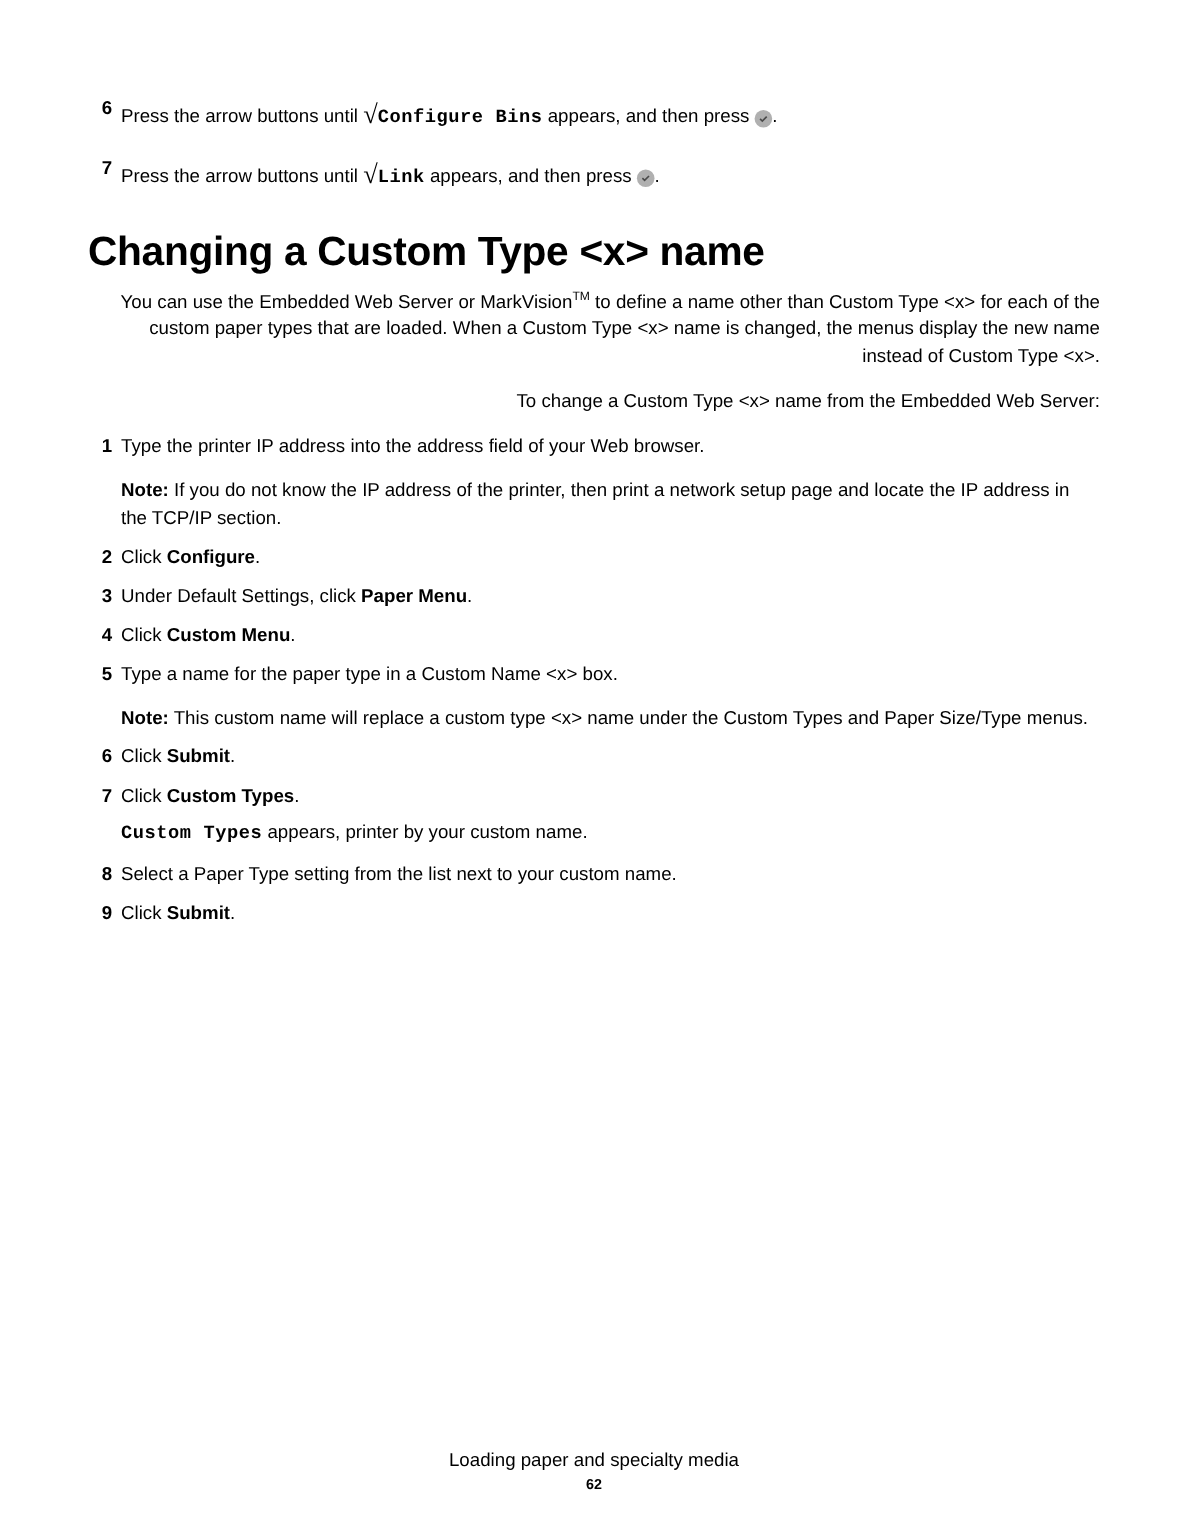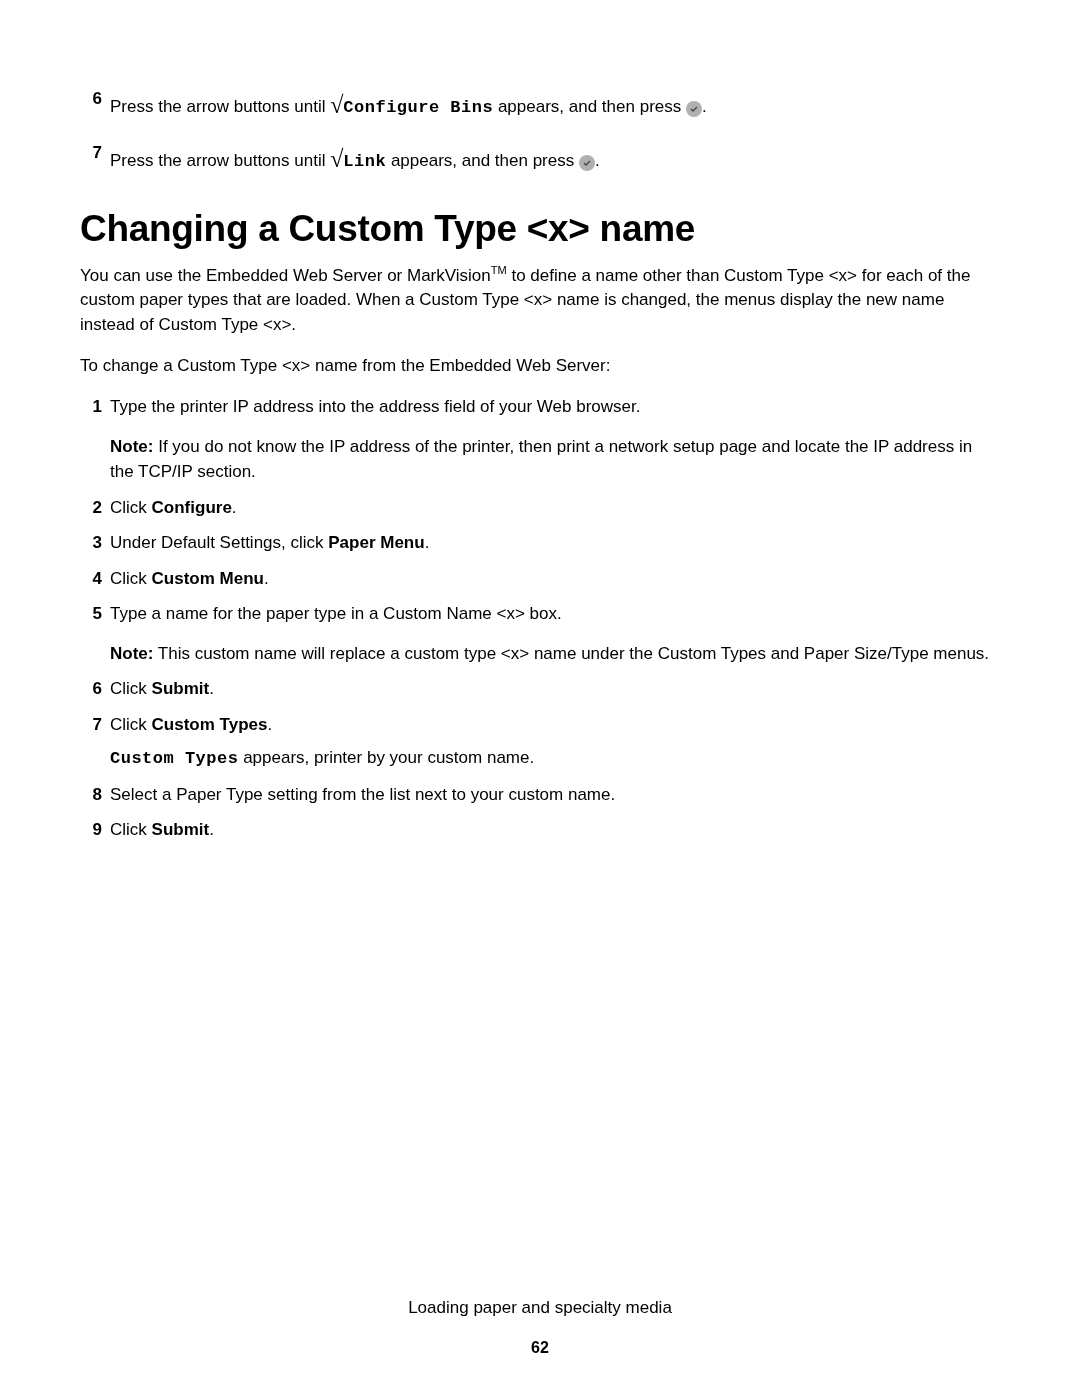--- a/index.html
+++ b/index.html
@@ -62,38 +62,39 @@
     .press-icon svg { width: 10px; height: 10px; }
     h2.section-title {
       font-size: 37px;
       font-weight: 700;
       margin: 32px 0 12px 0;
       letter-spacing: -0.3px;
     }
     .para {
       margin: 0 0 16px 0;
       line-height: 1.45;
+      text-align: right;
     }
     .sup { font-size: 0.65em; vertical-align: super; }
     .topgap { margin-top: 18px; }
     .inner-list .step-row { margin-bottom: 10px; }
     .footer {
       position: absolute;
       bottom: 40px;
       left: 0;
       width: 100%;
       text-align: center;
     }
     .footer-title {
       font-size: 17px;
-      margin-bottom: 21px;
+      margin-bottom: 4px;
     }
     .footer-page {
       font-weight: 700;
-      font-size: 16px;
+      font-size: 13px;
     }
   </style>
 </head>
 <body>
 
 <div class="page">
 
   <div class="step-row">
     <div class="step-num">6</div>
     <div class="step-body">

